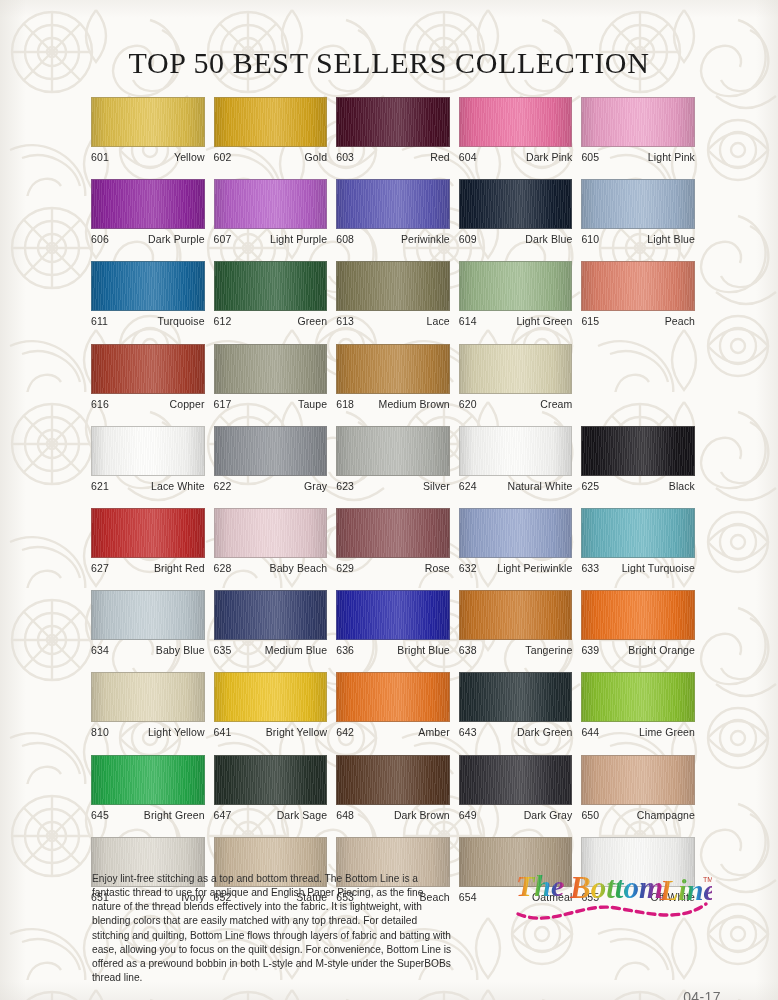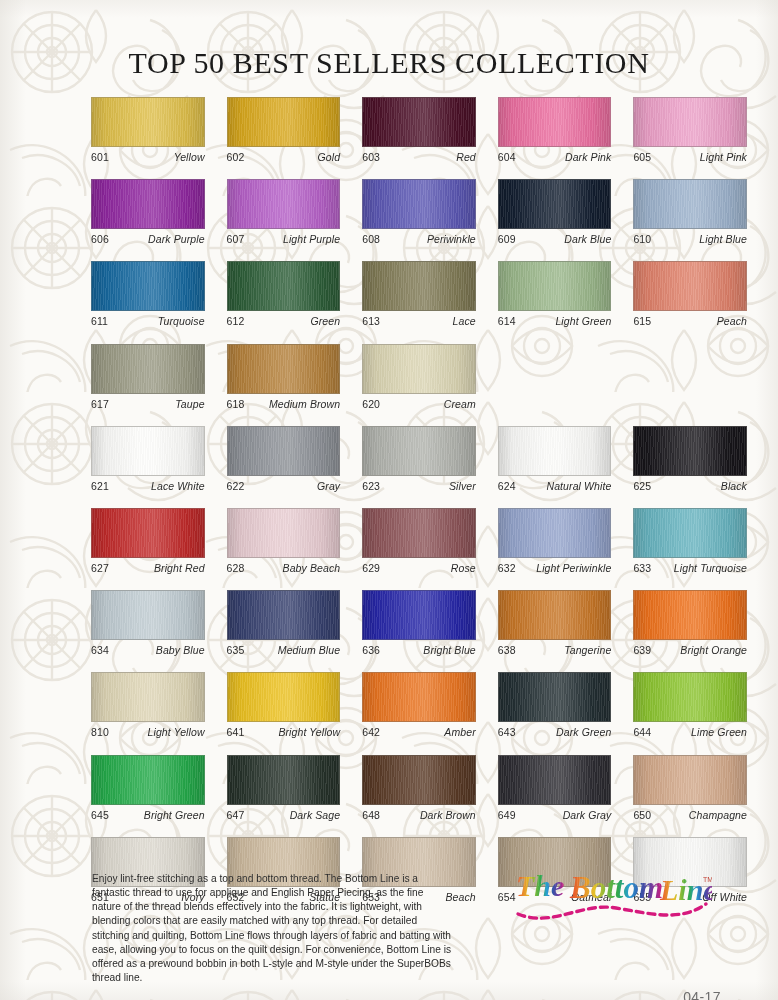--- a/index.html
+++ b/index.html
@@ -62,21 +62,21 @@
 
   
   #grid {
     position: absolute;
     left: 91px;
     top: 97px;
     width: 598px;
   }
   .swatch-row {
     display: flex;
-    gap: 22px;
+    gap: 9px;
     margin-bottom: 15.2px;
   }
   .swatch-cell {
     width: 113.6px;
     flex: 0 0 113.6px;
   }
   .swatch-chip {
     height: 50px;
     width: 100%;
     border: 1px solid rgba(120,118,112,0.45);
@@ -116,21 +116,21 @@
     margin-top: 4px;
     display: flex;
     justify-content: space-between;
     align-items: baseline;
     font-size: 10.5px;
     color: #2b2b2b;
     line-height: 13px;
     white-space: nowrap;
   }
   .swatch-code { letter-spacing: 0.1px; }
-  .swatch-name { letter-spacing: 0.1px; font-style: italic; }
+  .swatch-name { letter-spacing: 0.1px; }
 
   
   #footer-text {
     position: absolute;
     left: 92px;
     top: 862px;
     width: 360px;
     font-size: 10.2px;
     line-height: 14.1px;
     color: #2a2a2a;
@@ -306,20 +306,27 @@
           <div class="swatch-cell">
             <div class="swatch-chip" style="background-color: rgb(224, 129, 106);"></div>
             <div class="swatch-label">
               <span class="swatch-code">615</span>
               <span class="swatch-name">Peach</span>
             </div>
           </div>
         </div>
         <div class="swatch-row">
           <div class="swatch-cell">
+            <div class="swatch-chip" style="background-color: rgb(169, 62, 44);"></div>
+            <div class="swatch-label">
+              <span class="swatch-code">616</span>
+              <span class="swatch-name">Copper</span>
+            </div>
+          </div>
+          <div class="swatch-cell">
             <div class="swatch-chip" style="background-color: rgb(154, 154, 132);"></div>
             <div class="swatch-label">
               <span class="swatch-code">617</span>
               <span class="swatch-name">Taupe</span>
             </div>
           </div>
           <div class="swatch-cell">
             <div class="swatch-chip" style="background-color: rgb(181, 129, 59);"></div>
             <div class="swatch-label">
               <span class="swatch-code">618</span>

